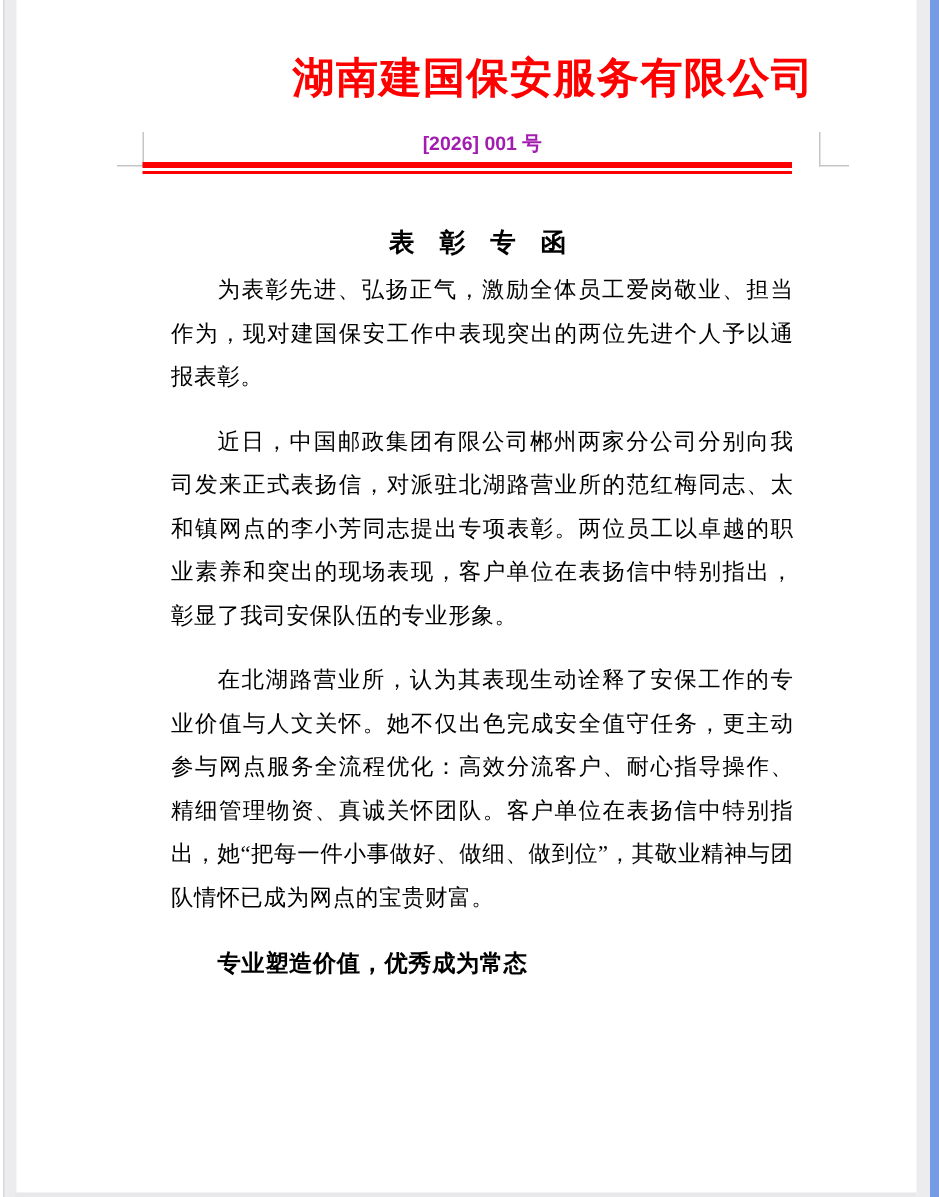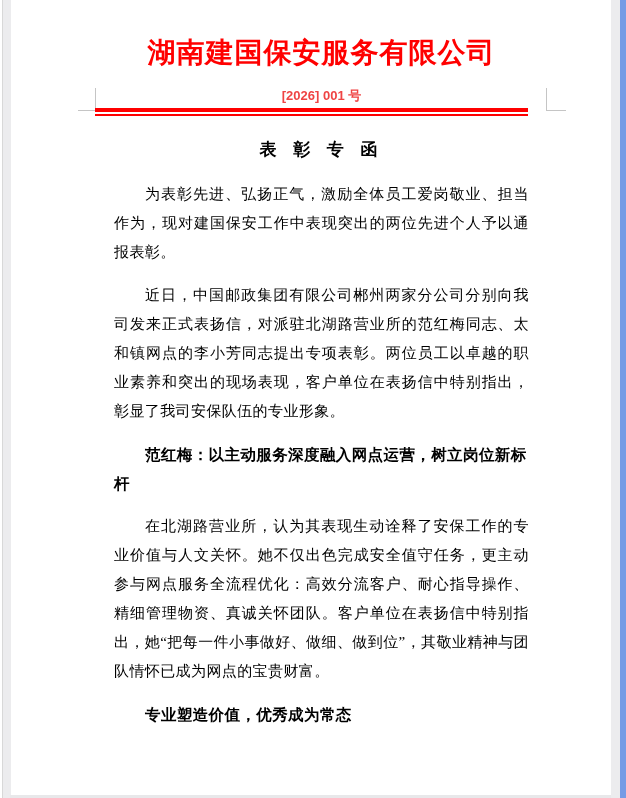--- a/index.html
+++ b/index.html
@@ -25,36 +25,36 @@
     position: absolute; right: 0; top: 0; bottom: 0; width: 6px;
     background: #759be5;
   }
   .edge-bottom {
     position: absolute; left: 10px; right: 15px; bottom: 0; height: 3px;
     background: #e8e8ea;
   }
   
   .company-title {
     position: absolute; top: 34px; left: 100px; width: 443px;
-    text-align: center;
+    text-align: right;
     font-family: "Liberation Serif", serif;
     font-weight: bold;
     font-size: 28px;
     line-height: 38px;
     letter-spacing: 1px;
     color: #ff0000;
   }
   .doc-number {
     position: absolute; top: 88px; left: 100px; width: 443px;
     text-align: center;
     font-family: "Liberation Sans", sans-serif;
     font-weight: bold;
     font-size: 13px;
     line-height: 16px;
-    color: #ef4444;
+    color: #a21caf;
   }
   .red-rule {
     position: absolute; top: 108px; left: 95px; width: 433px;
     border-top: 4px solid #ff0000;
   }
   .red-rule .thin {
     margin-top: 2px;
     border-top: 2px solid #ff0000;
   }
   
@@ -63,21 +63,21 @@
     left: 78px; width: 17px;
     border-right: 1px solid #c5c5c5;
     border-bottom: 1px solid #c5c5c5;
   }
   .crop-mark.right {
     left: 546px; width: 19px;
     border-left: 1px solid #c5c5c5;
     border-bottom: 1px solid #c5c5c5;
   }
   .doc-title {
-    position: absolute; top: 138px; left: 100px; width: 443px;
+    position: absolute; top: 150px; left: 100px; width: 443px;
     text-align: center;
     font-family: "Liberation Sans", sans-serif;
     font-weight: bold;
     font-size: 17px;
     line-height: 24px;
     letter-spacing: 6px;
     color: #000000;
   }
   
   .doc-body {
@@ -117,19 +117,18 @@
 
   <div class="red-rule">
     <div class="thin"></div>
   </div>
 
   <div class="doc-title">表 彰 专 函</div>
 
   <div class="doc-body">
     <p>为表彰先进、弘扬正气，激励全体员工爱岗敬业、担当作为，现对建国保安工作中表现突出的两位先进个人予以通报表彰。</p>
     <p>近日，中国邮政集团有限公司郴州两家分公司分别向我司发来正式表扬信，对派驻北湖路营业所的范红梅同志、太和镇网点的李小芳同志提出专项表彰。两位员工以卓越的职业素养和突出的现场表现，客户单位在表扬信中特别指出，彰显了我司安保队伍的专业形象。</p>
-    <p class="section-heading">范红梅：以主动服务深度融入网点运营，树立岗位新标杆</p>
     <p>在北湖路营业所，认为其表现生动诠释了安保工作的专业价值与人文关怀。她不仅出色完成安全值守任务，更主动参与网点服务全流程优化：高效分流客户、耐心指导操作、精细管理物资、真诚关怀团队。客户单位在表扬信中特别指出，她“把每一件小事做好、做细、做到位”，其敬业精神与团队情怀已成为网点的宝贵财富。</p>
     <p class="section-heading">专业塑造价值，优秀成为常态</p>
 
   </div>
 
 </div>
 
 </body></html>

